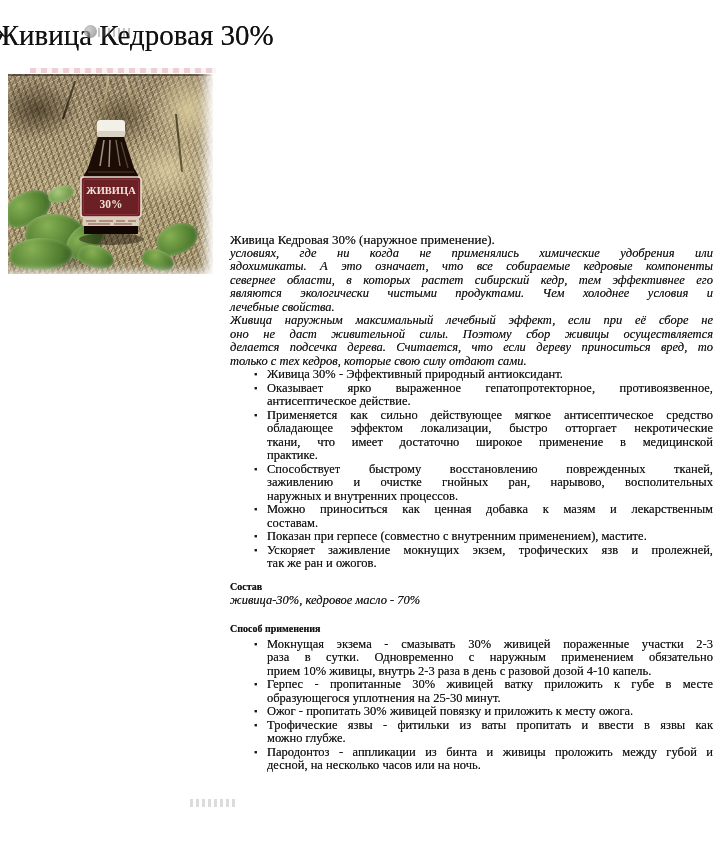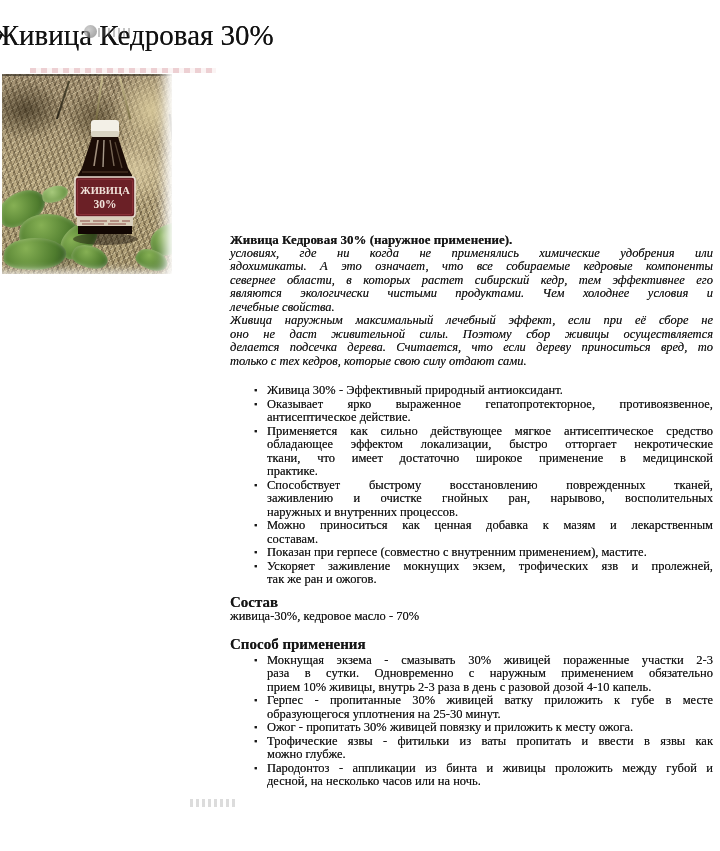--- a/index.html
+++ b/index.html
@@ -12,21 +12,21 @@
   .wm-circle{position:absolute;left:84px;top:25px;width:13px;height:13px;border-radius:50%;
              background:radial-gradient(circle at 35% 35%,#bdbdbd,#6f6f6f);opacity:.7;filter:blur(.4px);}
   .wm-smudge{position:absolute;left:98px;top:28px;width:34px;height:9px;opacity:.45;filter:blur(.6px);
              background:repeating-linear-gradient(90deg,rgba(95,95,95,.8) 0 2px,rgba(0,0,0,0) 2px 5px);}
   .wm-underline{position:absolute;left:30px;top:68px;width:186px;height:5px;opacity:.55;filter:blur(.7px);
              background:repeating-linear-gradient(90deg,rgba(195,100,110,.55) 0 6px,rgba(220,160,160,.2) 6px 11px);}
   .wm-bottom{position:absolute;left:190px;top:799px;width:46px;height:8px;opacity:.3;filter:blur(.7px);
              background:repeating-linear-gradient(90deg,rgba(110,110,110,.8) 0 3px,rgba(0,0,0,0) 3px 6px);}
 
   
-  .photo{position:absolute;left:2px;top:74px;width:170px;height:200px;overflow:hidden;
+  .photo{position:absolute;left:8px;top:74px;width:205px;height:200px;overflow:hidden;
     background:
       radial-gradient(60px 42px at 14% 18%,rgba(38,28,12,.6),rgba(0,0,0,0) 70%),
       radial-gradient(55px 65px at 88% 18%,rgba(222,207,160,.85),rgba(0,0,0,0) 72%),
       radial-gradient(70px 52px at 78% 48%,rgba(228,213,170,.7),rgba(0,0,0,0) 70%),
       radial-gradient(46px 40px at 55% 22%,rgba(52,40,18,.5),rgba(0,0,0,0) 70%),
       radial-gradient(56px 34px at 28% 88%,rgba(28,42,14,.55),rgba(0,0,0,0) 72%),
       repeating-linear-gradient(72deg,rgba(56,42,20,.30) 0 2px,rgba(0,0,0,0) 2px 6px),
       repeating-linear-gradient(-28deg,rgba(246,236,200,.34) 0 1px,rgba(0,0,0,0) 1px 5px),
       repeating-linear-gradient(115deg,rgba(25,18,8,.28) 0 1px,rgba(0,0,0,0) 1px 4px),
       linear-gradient(180deg,#a59374,#bcab83 55%,#ac9c74);}
@@ -47,30 +47,30 @@
   .blade{position:absolute;width:2px;background:linear-gradient(#d9cd9d,#6b6136);opacity:.8;}
   .blade.b1{left:96px;top:0;height:52px;transform:rotate(8deg);}
   .blade.b2{left:122px;top:2px;height:44px;transform:rotate(-14deg);}
   .blade.b3{left:60px;top:6px;height:40px;transform:rotate(18deg);background:linear-gradient(#3c3822,#19150c);}
   .blade.b4{left:170px;top:40px;height:58px;transform:rotate(-6deg);background:linear-gradient(#2e2a18,#4c4426);}
   .bottle{position:absolute;left:66px;top:44px;}
 
   
   .content{position:absolute;left:230px;top:233px;width:483px;font-size:12.5px;line-height:13.5px;
            color:#161616;text-shadow:0 0 .45px rgba(0,0,0,.65);}
-  .art-h{font-weight:bold;font-size:13px;line-height:13.5px;}
+  .art-h{font-weight:normal;font-size:13px;line-height:13.5px;}
   .p-italic{font-style:italic;}
   .ln{text-align:justify;text-align-last:justify;}
   .ln-last{text-align-last:left;}
-  ul.blist{list-style:none;margin:16px 0 0 0;padding:0 0 0 37px;}
+  ul.blist{list-style:none;margin:0 0 0 0;padding:0 0 0 37px;}
   ul.blist li{position:relative;}
   ul.blist li::before{content:"▪";position:absolute;left:-13px;top:0;font-size:9px;line-height:13.5px;color:#161616;}
-  .sec-h{font-weight:bold;font-size:15px;margin-top:9px;}
+  .sec-h{font-weight:bold;font-size:10px;margin-top:9px;}
   .sec-h.usage{margin-top:15px;}
-  .comp-line{line-height:14px;}
+  .comp-line{line-height:14px;font-style:italic;}
   ul.blist.usage{margin-top:2px;}
 </style>
 </head>
 <body>
 
 <div class="page">
 
   <div class="page-title">Живица Кедровая 30%</div>
   <div class="wm-circle"></div>
   <div class="wm-smudge"></div>

